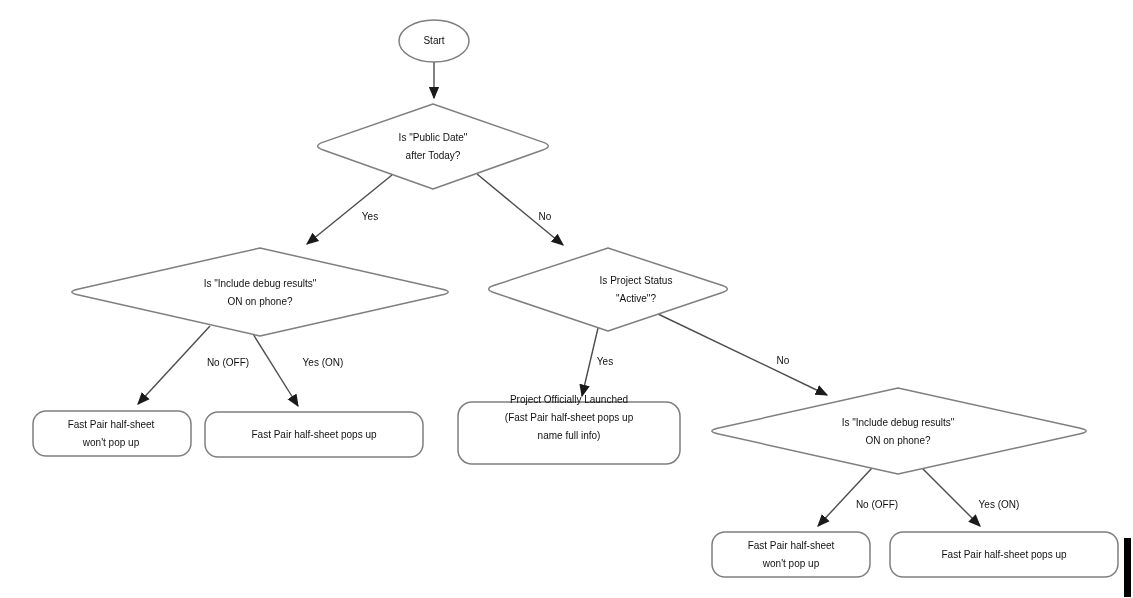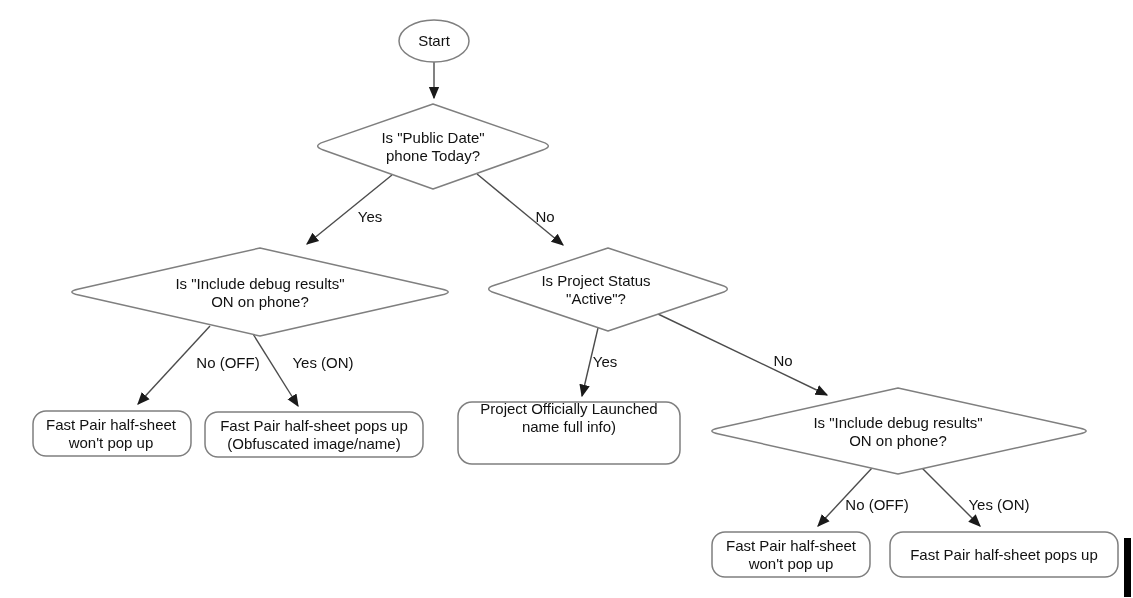--- a/index.html
+++ b/index.html
@@ -10,21 +10,21 @@
     background: #ffffff;
     font-family: "Liberation Sans", sans-serif;
     color: #111111;
     overflow: hidden;
   }
   .canvas svg { position: absolute; left: 0; top: 0; }
   .lbl {
     position: absolute;
     transform: translate(-50%, -50%);
     text-align: center;
-    font-size: 15px;
+    font-size: 10px;
     line-height: 18px;
     white-space: nowrap;
     color: #111111;
   }
   .shape { fill: #ffffff; stroke: #7f7f7f; stroke-width: 1.5; stroke-linejoin: round; }
   .edge  { stroke: #4c4c4c; stroke-width: 1.4; fill: none; }
 </style>
 </head>
 <body>
 
@@ -62,50 +62,50 @@
 
     <rect x="1124" y="538" width="7" height="59" fill="#000000"></rect>
   </svg>
 
   <div class="lbl" style="left:434px; top:41px;">
     <div>Start</div>
   </div>
 
   <div class="lbl" style="left:433px; top:147px;">
     <div>Is "Public Date"</div>
-    <div>phone Today?</div>
+    <div>after Today?</div>
   </div>
 
   <div class="lbl" style="left:260px; top:293px;">
     <div>Is "Include debug results"</div>
     <div>ON on phone?</div>
   </div>
 
-  <div class="lbl" style="left:596px; top:290px;">
+  <div class="lbl" style="left:636px; top:290px;">
     <div>Is Project Status</div>
     <div>"Active"?</div>
   </div>
 
   <div class="lbl" style="left:898px; top:432px;">
     <div>Is "Include debug results"</div>
     <div>ON on phone?</div>
   </div>
 
   <div class="lbl" style="left:111px; top:434px;">
     <div>Fast Pair half-sheet</div>
     <div>won't pop up</div>
   </div>
 
   <div class="lbl" style="left:314px; top:435px;">
     <div>Fast Pair half-sheet pops up</div>
-    <div>(Obfuscated image/name)</div>
   </div>
 
   <div class="lbl" style="left:569px; top:418px;">
     <div>Project Officially Launched</div>
+    <div>(Fast Pair half-sheet pops up</div>
     <div>name full info)</div>
   </div>
 
   <div class="lbl" style="left:791px; top:555px;">
     <div>Fast Pair half-sheet</div>
     <div>won't pop up</div>
   </div>
 
   <div class="lbl" style="left:1004px; top:555px;">
     <div>Fast Pair half-sheet pops up</div>

